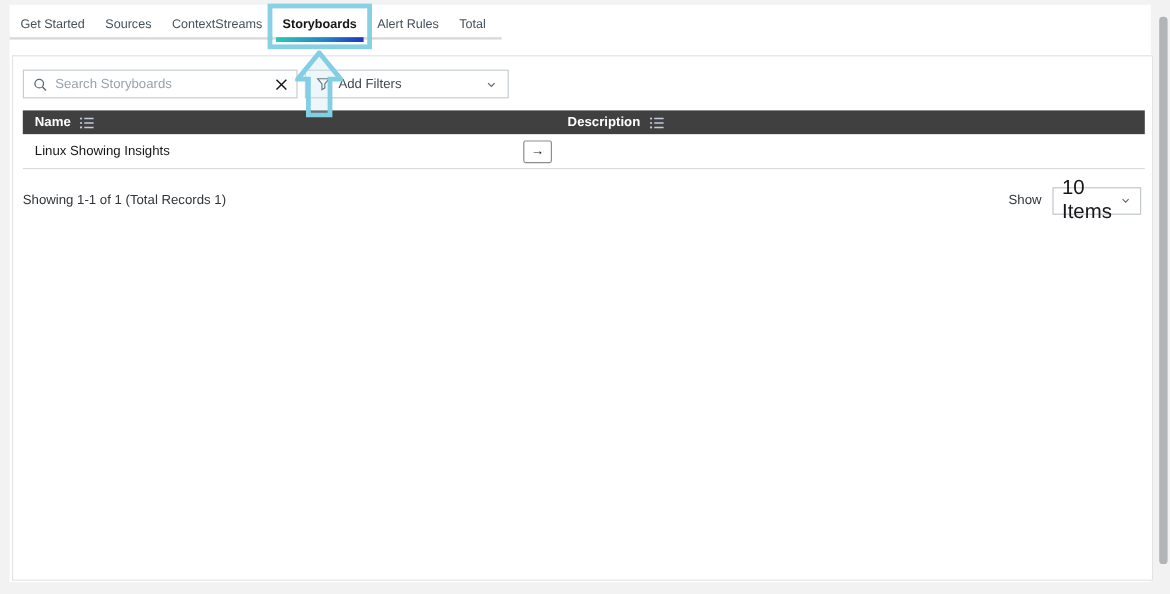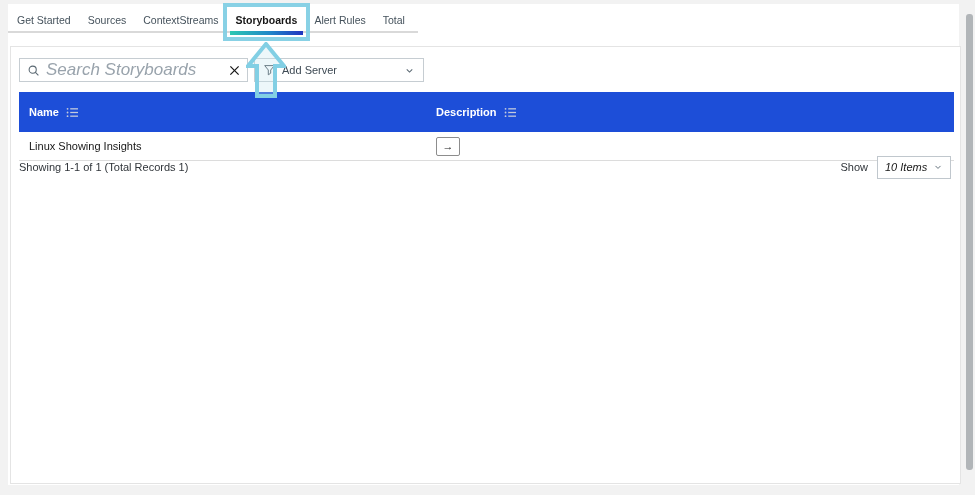--- a/index.html
+++ b/index.html
@@ -39,37 +39,37 @@
     position: absolute; left: 2px; top: 42px; width: 951px; height: 438px;
     background: #fff; border: 1px solid #e4e4e4; z-index: 1;
   }
 
   .search-box {
     position: absolute; left: 8px; top: 11px; width: 229px; height: 24px;
     border: 1px solid #c6cdd2; background: #fff; display: flex; align-items: center; padding: 0 7px;
   }
   .search-box input {
     flex: 1; border: none; outline: none; background: transparent;
-    font-family: inherit; font-size: 17px; color: #161616; margin-left: 6px; min-width: 0; font-style: italic;
+    font-family: inherit; font-size: 11px; color: #161616; margin-left: 6px; min-width: 0;
   }
   .search-box input::placeholder { color: #99a3ac; }
   .icon-btn { display: flex; align-items: center; justify-content: center; cursor: pointer; }
 
   .filter-box {
     position: absolute; left: 243px; top: 11px; width: 170px; height: 24px;
     border: 1px solid #c6cdd2; background: #fff; display: flex; align-items: center;
     padding: 0 8px; cursor: pointer;
   }
   .filter-box .label { font-size: 11px; color: #3e4a54; margin-left: 6px; }
   .filter-box .spacer, .page-size .spacer { flex: 1; }
 
   
   .grid-table { position: absolute; left: 8px; top: 45px; width: 935px; }
   .tr { display: grid; grid-template-columns: 407px 350px 1fr; align-items: center; }
-  .thead { background: #1d4ed8; height: 40px; }
+  .thead { background: #404040; height: 20px; gap: 37px; }
   .thead .td { color: #fff; font-weight: 700; }
   .td { padding-left: 10px; font-size: 11px; display: flex; align-items: center; gap: 7px; }
   .tbody-row { height: 29px; border-bottom: 1px solid #dcdcdc; background: #fff; }
   .sort-icon { color: #c3cadd; cursor: pointer; display: inline-flex; }
   .action-btn {
     width: 24px; height: 19px; border: 1px solid #8d8d8d; border-radius: 2px; background: #fff;
     font-size: 11px; line-height: 17px; text-align: center; color: #161616; cursor: pointer;
     font-family: inherit;
   }
 
@@ -78,21 +78,21 @@
     position: absolute; left: 8px; right: 9px; top: 108px; height: 24px;
     display: flex; align-items: center; justify-content: space-between;
   }
   .summary { font-size: 11px; color: #30353a; }
   .page-size-wrap { display: flex; align-items: center; gap: 9px; }
   .show-label { font-size: 11px; color: #30353a; }
   .page-size {
     width: 74px; height: 23px; border: 1px solid #c0c7cd; background: #fff;
     display: flex; align-items: center; padding: 0 7px; cursor: pointer;
   }
-  .page-size .value { font-size: 11px; color: #161616; font-style: italic; }
+  .page-size .value { font-size: 17px; color: #161616; }
 
   
   .scrollbar-track { position: absolute; right: 0; top: 0; width: 11px; height: 495px; background: #f2f2f2; }
   .scrollbar-thumb { position: absolute; left: 2px; top: 14px; width: 7px; height: 456px; background: #b1b5b8; border-radius: 3px; cursor: pointer; }
 </style>
 </head>
 <body>
 
 <div class="screen">
   <div class="page">
@@ -131,21 +131,21 @@
           </svg>
         </span>
       </div>
 
       <div class="filter-box">
         <span class="icon-btn">
           <svg width="13" height="12" viewBox="0 0 16 15">
             <path d="M2 2 H14 L9.5 7.5 V11.5 L6.5 13.5 V7.5 Z" fill="none" stroke="#3e4a54" stroke-width="1.2"></path>
           </svg>
         </span>
-        <span class="label">Add Server</span>
+        <span class="label">Add Filters</span>
         <span class="spacer"></span>
         <span class="icon-btn">
           <svg width="11" height="11" viewBox="0 0 14 14">
             <path d="M3.5 5.5 L7 9 L10.5 5.5" fill="none" stroke="#5a6872" stroke-width="1.3"></path>
           </svg>
         </span>
       </div>
 
       <div class="grid-table">
         <div class="tr thead">

